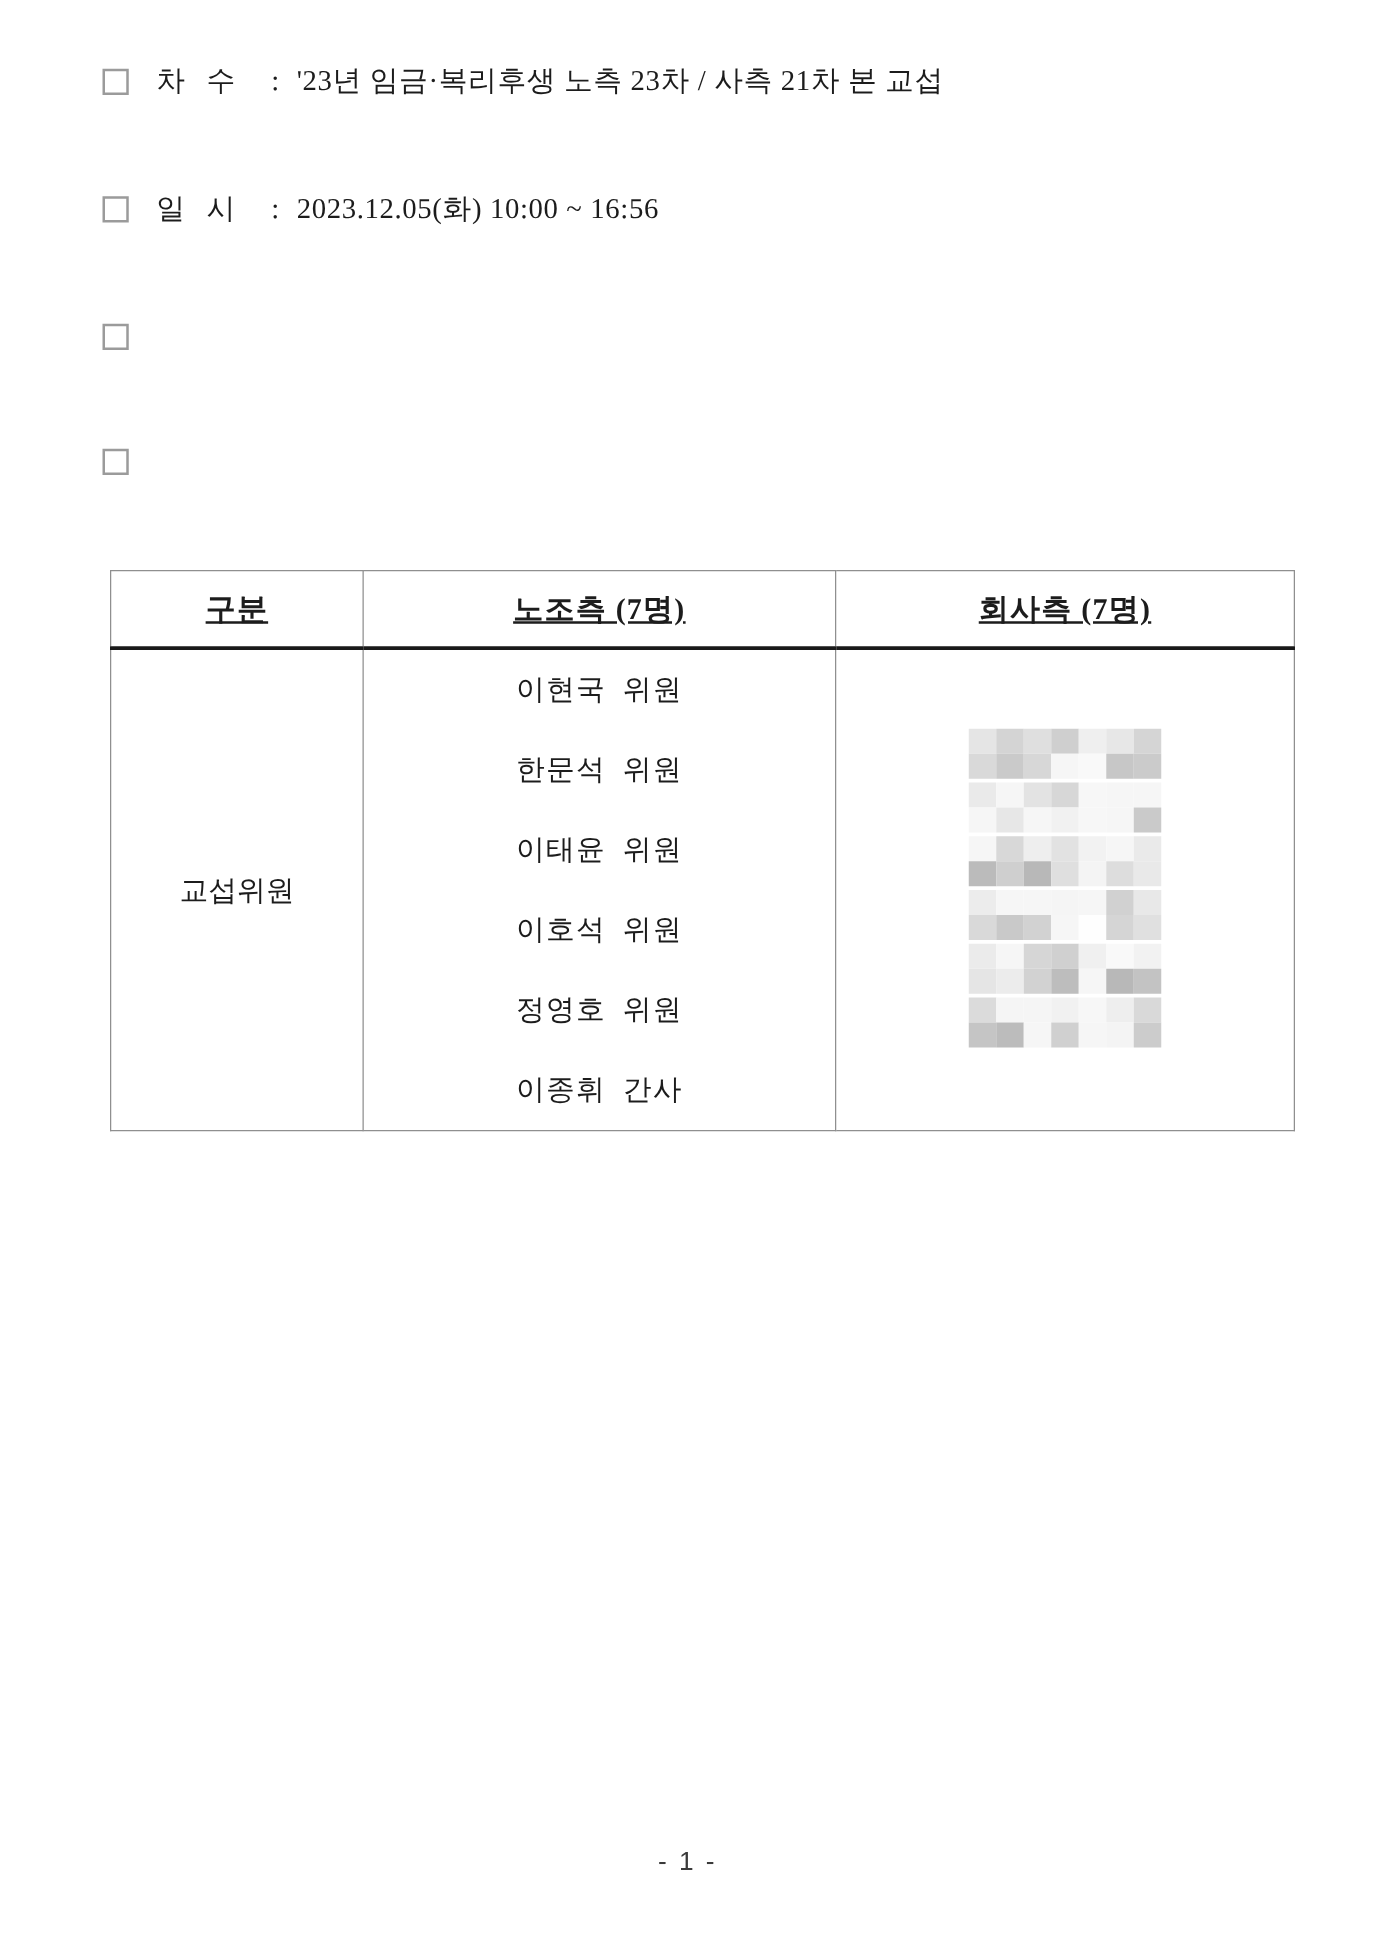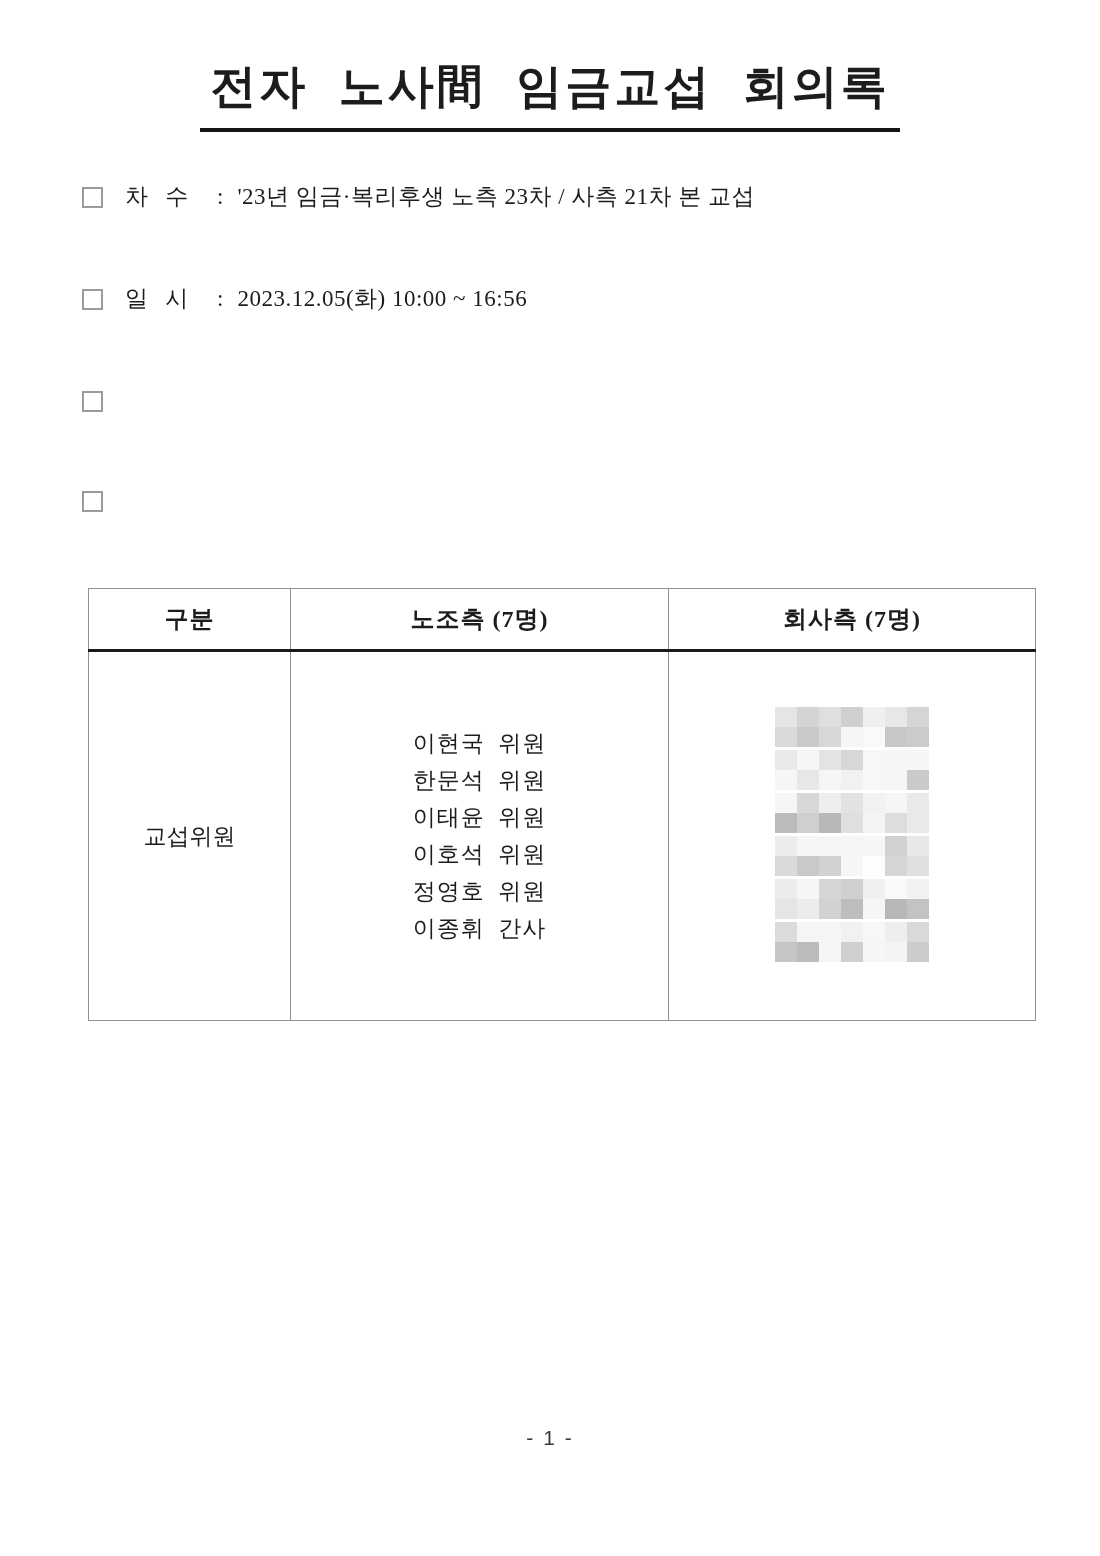--- a/index.html
+++ b/index.html
@@ -97,27 +97,28 @@
     padding: 0;
     background: #fff;
   }
   .attendees thead th {
     height: 60px;
     font-size: 24px;
     font-weight: 700;
     letter-spacing: 1px;
     border-bottom: 3px solid #1a1a1a;
     white-space: pre;
+    text-decoration: underline;
   }
   .row-rep td { height: 186px; letter-spacing: 1px; }
   .row-members td { height: 368px; }
   .member-lines {
     display: inline-block;
     text-align: left;
-    line-height: 37px;
+    line-height: 64px;
     white-space: pre;
     letter-spacing: 1px;
   }
 
   
   .redacted-block {
     display: inline-block;
   }
   .redacted-row {
     display: grid;
@@ -138,23 +139,20 @@
     font-size: 21px;
     color: #3a3a3a;
     letter-spacing: 2px;
   }
 </style>
 </head>
 <body>
 
 <div class="page">
 
-  <div class="title-wrap">
-    <h1 class="doc-title">전자 노사間 임금교섭 회의록</h1>
-  </div>
 
 
   <div class="bullets">
 
     <div class="bullet-line">
       <span class="checkbox"></span>
       <span><span class="bullet-label">차   수</span><span class="bullet-colon">:</span><span class="bullet-value">'23년 임금·복리후생 노측 23차 / 사측 21차 본 교섭</span></span>
     </div>
 
     <div class="bullet-line">

